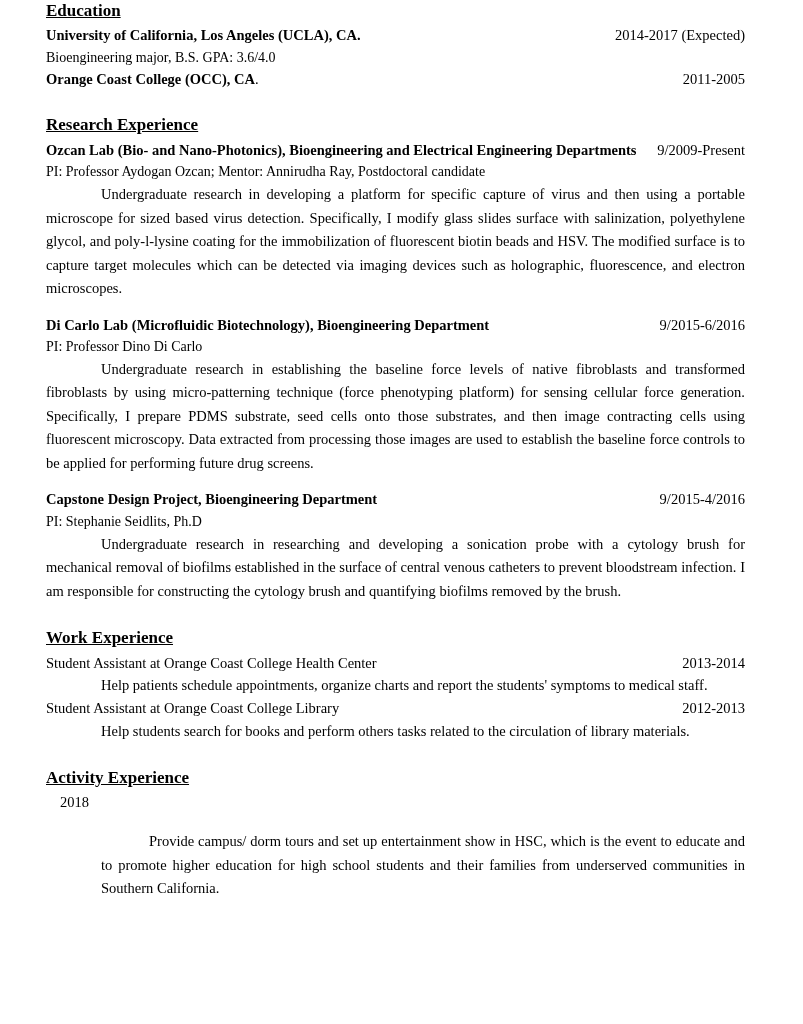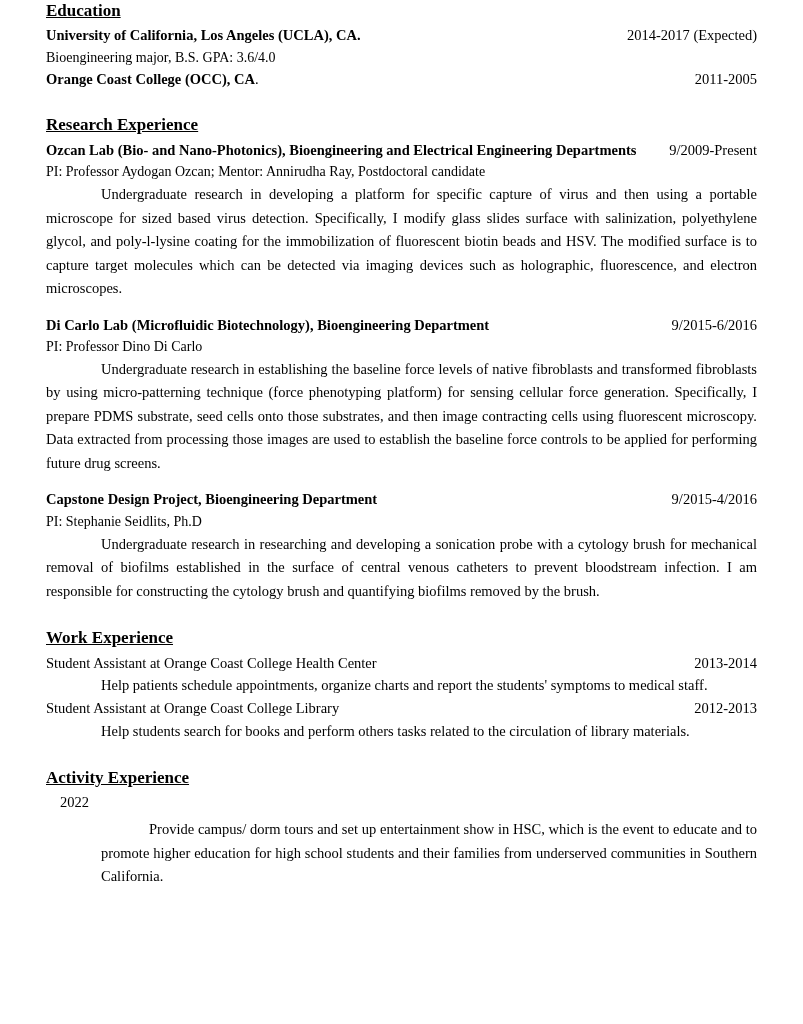--- a/index.html
+++ b/index.html
@@ -12,21 +12,21 @@
     height: 1024px;
     font-family: "Liberation Serif", "DejaVu Serif", serif;
     color: #000000;
     -webkit-font-smoothing: antialiased;
   }
   .page {
     position: relative;
     width: 803px;
     height: 1024px;
     box-sizing: border-box;
-    padding: 0 46px 0 46px;
+    padding: 0 58px 0 46px;
     overflow: hidden;
   }
   .section-title {
     font-size: 17px;
     font-weight: bold;
     text-decoration: underline;
     margin: 0 0 4px 0;
     line-height: 1.25;
   }
   .section {
@@ -59,21 +59,21 @@
   .para {
     font-size: 14.5px;
     line-height: 1.62;
     text-align: justify;
     text-indent: 55px;
     margin: 0;
   }
   .para-hang {
     font-size: 14.5px;
     line-height: 1.62;
-    margin: 4px 0 0 55px;
+    margin: 16px 0 0 55px;
     text-align: justify;
   }
   .tight { line-height: 1.5; }
 </style>
 </head>
 <body>
 
 <div class="page">
 
   <div class="section">
@@ -142,18 +142,18 @@
     </div>
     <p class="para">Help students search for books and perform others tasks related to the circulation of library materials.</p>
   </div>
 
   <div class="gap-lg"></div>
 
   <div class="section">
     <div class="section-title">Activity Experience</div>
 
     <div class="row">
-      <div class="right plain">2022</div>
+      <div class="right plain">2018</div>
     </div>
     <p class="para-hang" style="text-indent:48px;">Provide campus/ dorm tours and set up entertainment show in HSC, which is the event to educate and to promote higher education for high school students and their families from underserved communities in Southern California.</p>
   </div>
 
 </div>
 
 </body></html>

